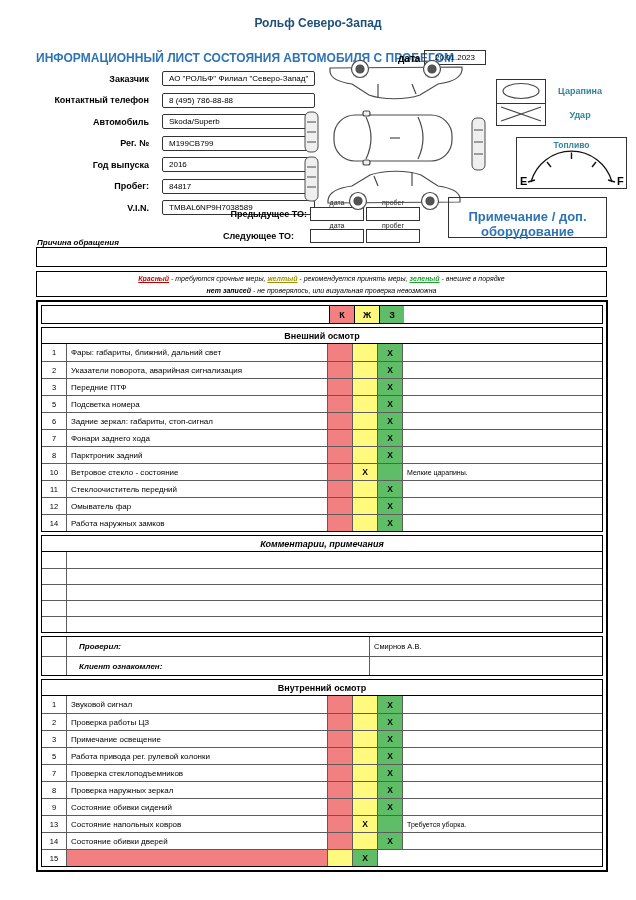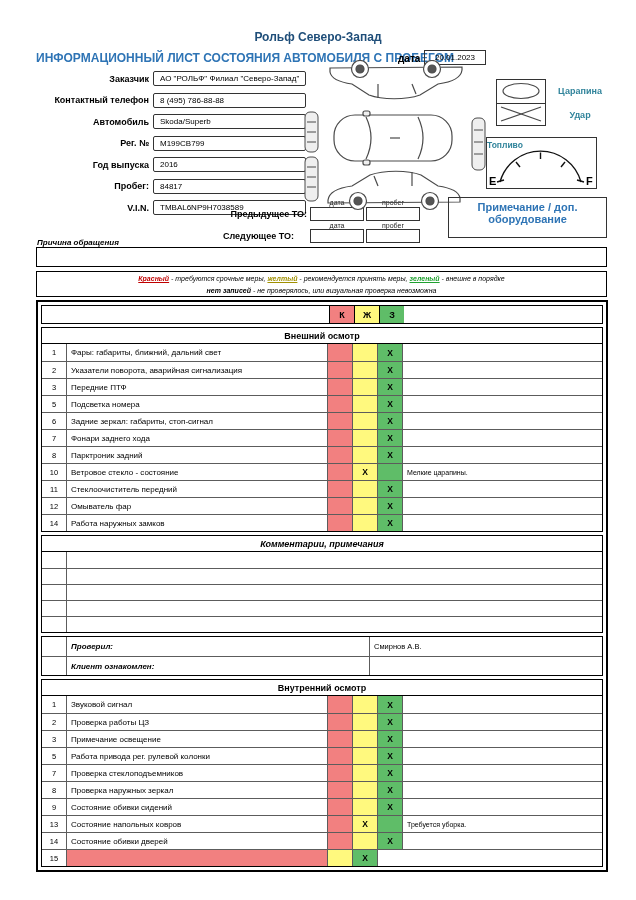--- a/index.html
+++ b/index.html
@@ -1,56 +1,56 @@
 <!DOCTYPE html>
 <html><head>
 <meta charset="utf-8">
 <style>
   * { box-sizing: border-box; }
   body { margin:0; background:#9e9e9e; font-family:"Liberation Sans", sans-serif; color:#000; }
   .page { position:relative; width:636px; height:900px; margin:0 auto; background:#fff; overflow:hidden; }
 
   
-  .brand { position:absolute; top:30px; left:0; width:636px; text-align:center;
+  .brand { position:absolute; top:16px; left:0; width:636px; text-align:center;
            font-size:12px; font-weight:bold; color:#1F4E79; }
   .doc-title { position:absolute; top:51px; left:36px; font-size:12px; font-weight:bold; color:#2E74B5; }
   .date-label { position:absolute; top:53px; left:398px; font-size:10px; font-weight:bold; }
   .date-box { position:absolute; top:50px; left:424px; width:62px; height:15px; border:1px solid #333;
               font-size:8px; display:flex; align-items:center; justify-content:center; }
 
   
   .fields { position:absolute; top:71px; left:0; }
-  .frow { display:flex; align-items:center; height:15px; margin-bottom:6.5px; }
+  .frow { display:flex; align-items:center; height:15px; margin-bottom:6.5px;gap:9px; }
   .flabel { width:153px; text-align:right; font-weight:bold; font-size:9px; padding-right:4px; white-space:nowrap; }
   .fbox { width:153px; height:15px; border:1px solid #333; border-radius:2px;
           display:flex; align-items:center; padding-left:6px; font-size:8px; background:#fff; }
 
   
   .to-col-label { position:absolute; width:54px; text-align:center; font-size:7px; color:#222; }
   .to-label { position:absolute; width:130px; text-align:right; font-size:9px; font-weight:bold; white-space:nowrap; }
   .to-box { position:absolute; width:54px; height:14px; border:1px solid #333; background:#fff; }
 
   
   .car-svg { position:absolute; left:300px; top:60px; }
 
   
   .dmg-box { position:absolute; left:496px; top:79px; width:50px; height:47px; border:1px solid #333; }
   .dmg-cell { height:22.5px; display:flex; align-items:center; justify-content:center; }
   .dmg-cell + .dmg-cell { border-top:1px solid #333; }
   .dmg-label { position:absolute; left:548px; width:64px; text-align:center;
                color:#31849B; font-weight:bold; font-size:9px; }
 
   
-  .fuel-box { position:absolute; left:486px; top:137px; width:111px; height:52px; border:1px solid #333;
-              text-align:left; background:#fff; }
+  .fuel-box { position:absolute; left:516px; top:137px; width:111px; height:52px; border:1px solid #333;
+              text-align:center; background:#fff; }
   .fuel-title { color:#31849B; font-weight:bold; font-size:8.5px; margin-top:2px; }
 
   
   .note-box { position:absolute; left:448px; top:197px; width:159px; height:41px; border:1px solid #333; }
-  .note-title { text-align:center; color:#2E74B5; font-weight:bold; font-size:11px; margin-top:3px; }
+  .note-title { text-align:center; color:#2E74B5; font-weight:bold; font-size:13px; margin-top:11px; }
 
   
   .reason-label { position:absolute; left:37px; top:238px; font-size:8px; font-style:italic; font-weight:bold; }
   .reason-box { position:absolute; left:36px; top:247px; width:571px; height:20px; border:1px solid #000; }
   .legend-box { position:absolute; left:36px; top:271px; width:571px; height:26px; border:1px solid #000;
                 text-align:center; font-size:7px; font-style:italic; line-height:12px; padding-top:1px; }
   .lg-term { font-weight:bold; text-decoration:underline; }
   .lg-red { color:#C00000; } .lg-yellow { color:#A09000; } .lg-green { color:#1FA12F; }
   .lg-none { font-weight:bold; }
 
@@ -75,21 +75,21 @@
   .c.num { justify-content:center; font-size:7.5px; }
   .c.desc { font-size:8px; padding-left:4px; white-space:nowrap; }
   .c.k { background:#F28080; justify-content:center; font-weight:bold; font-size:8.5px; }
   .c.y { background:#FFF97E; justify-content:center; font-weight:bold; font-size:8.5px; }
   .c.g { background:#5FBD68; justify-content:center; font-weight:bold; font-size:8.5px; }
   .c.com { font-size:7px; padding-left:4px; white-space:nowrap; }
   .c.wide { font-size:8px; padding-left:4px; }
 
   .crow.empty { grid-template-columns:24px 1fr; height:16px; }
   .crow.sign { grid-template-columns:24px 303px 1fr; height:19px; }
-  .c.slabel { font-size:8px; font-style:italic; font-weight:bold; padding-left:4px; }
+  .c.slabel { font-size:8px; font-style:italic; font-weight:bold; padding-left:12px; }
   .c.sval { font-size:7.5px; padding-left:4px; }
 </style>
 </head>
 <body>
 
 <div class="page">
 
   <div class="brand">Рольф Северо-Запад</div>
   <div class="doc-title">ИНФОРМАЦИОННЫЙ ЛИСТ СОСТОЯНИЯ АВТОМОБИЛЯ С ПРОБЕГОМ</div>
   <div class="date-label">дата</div>

